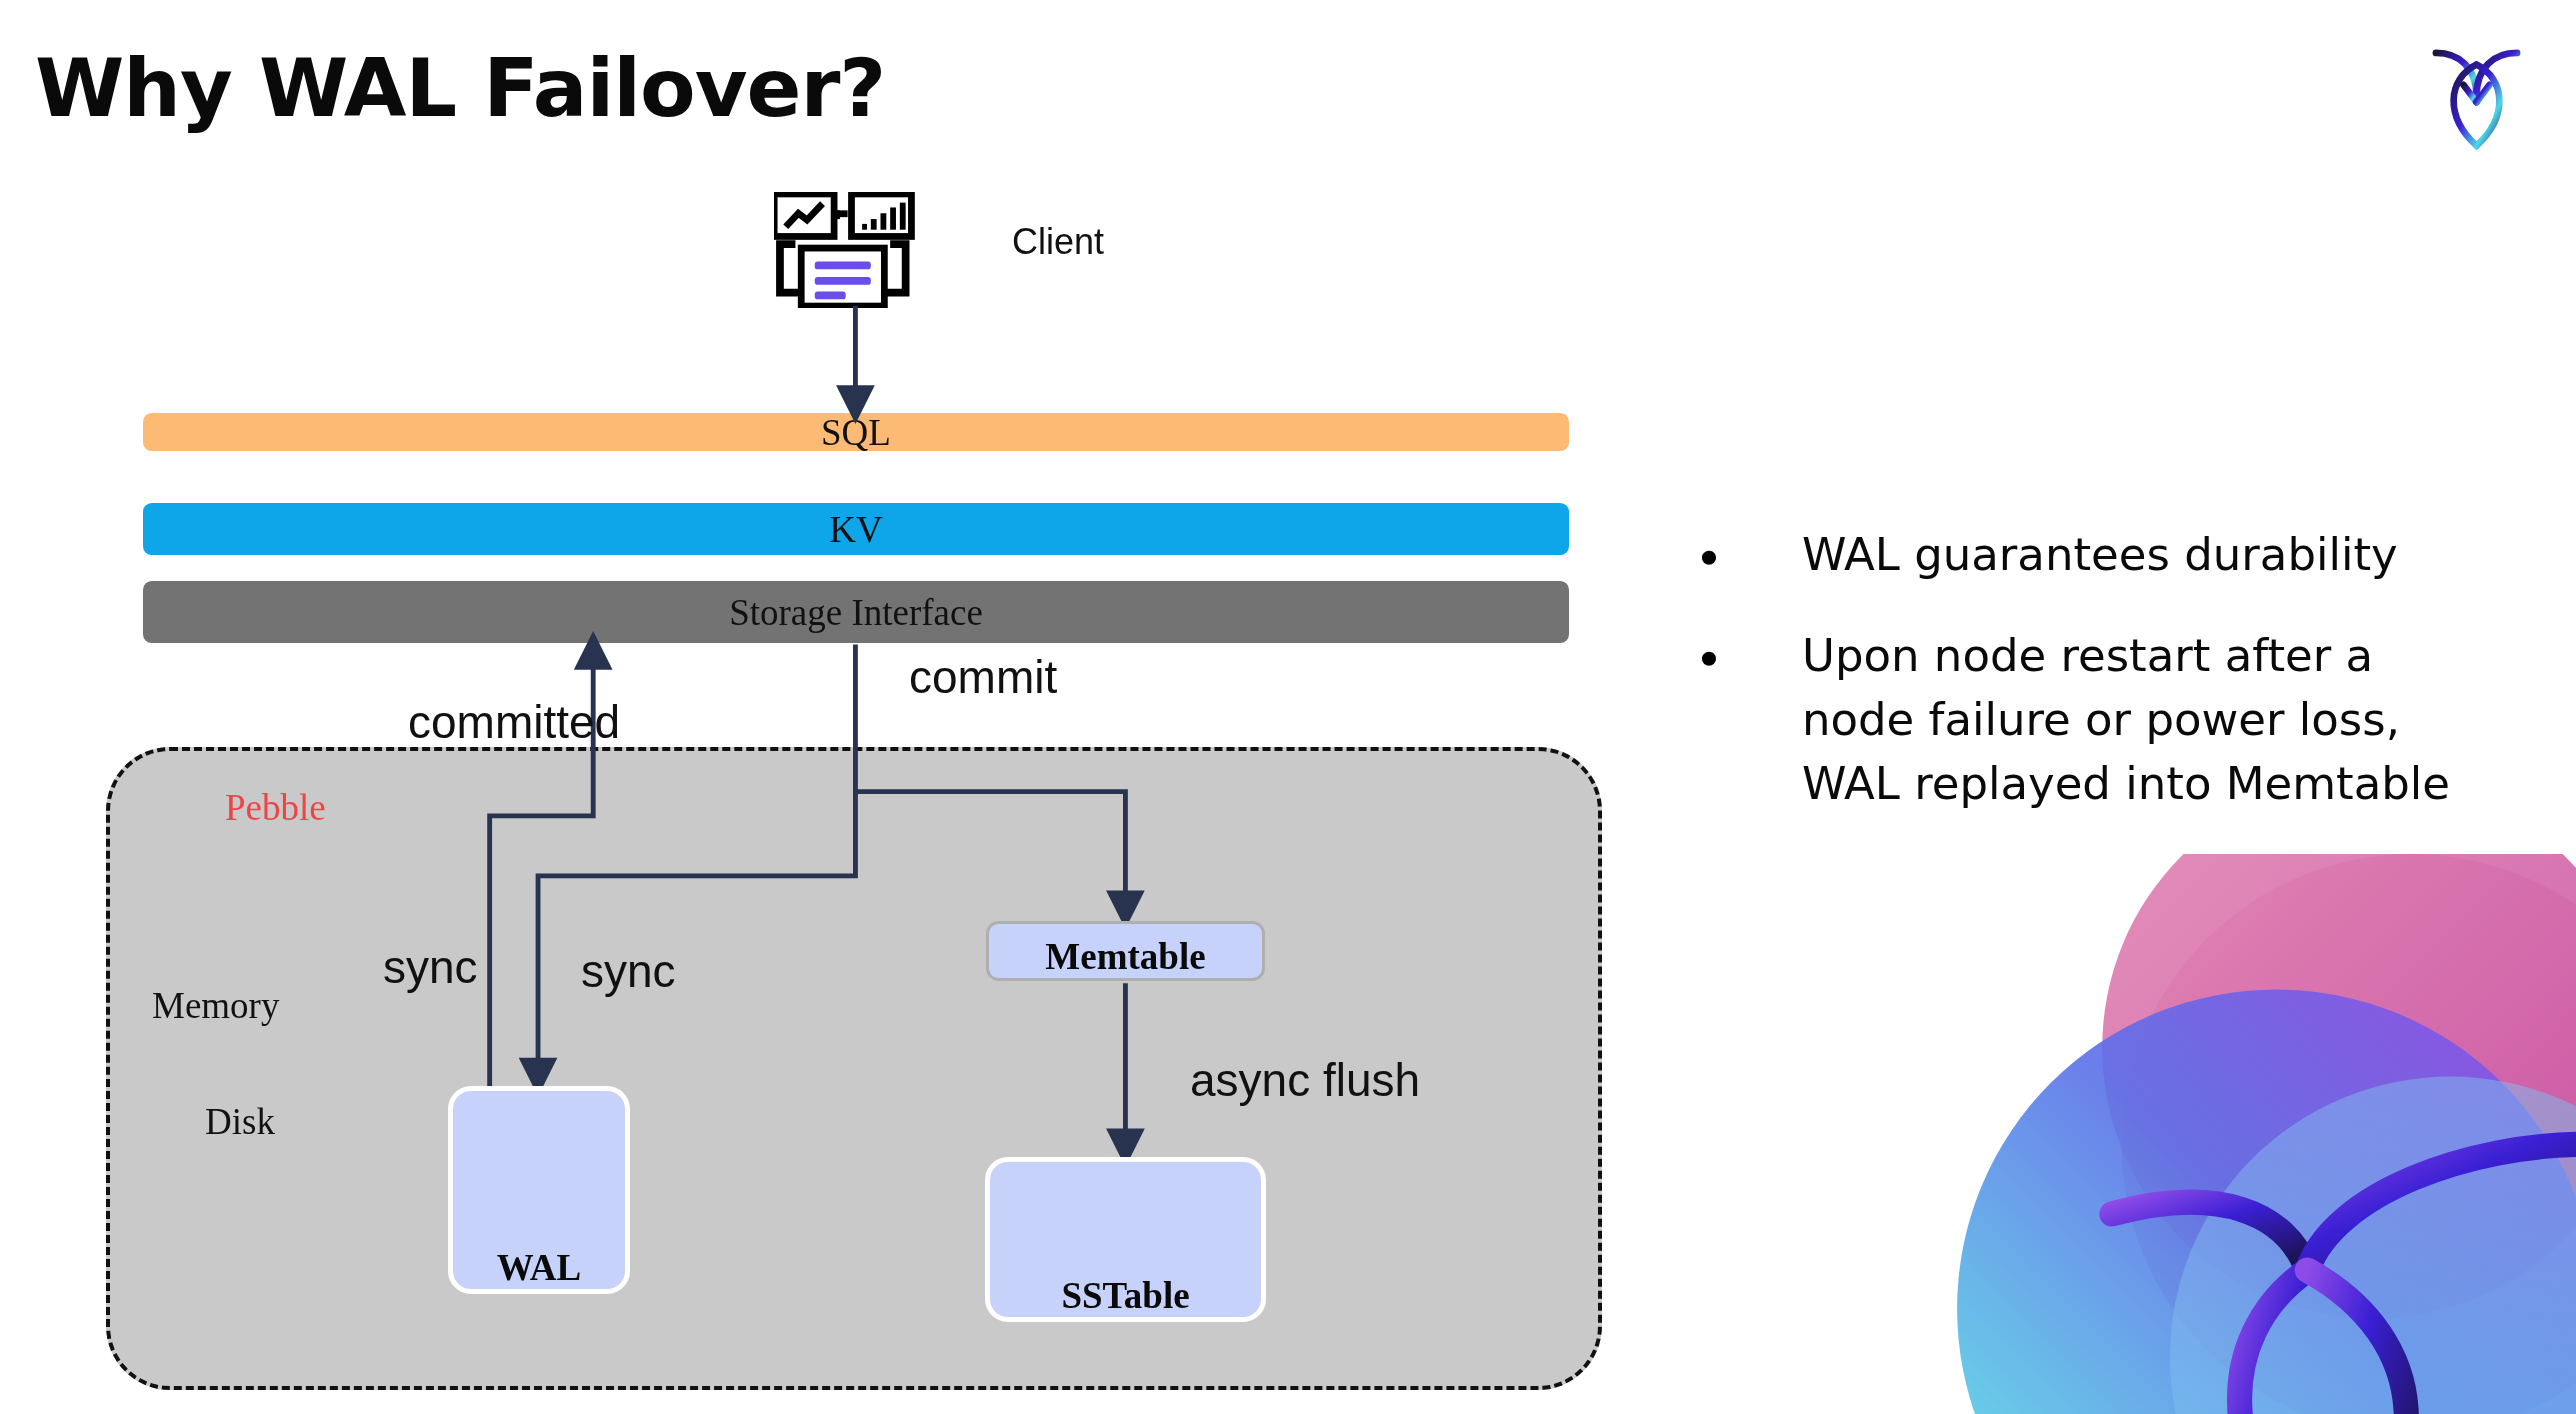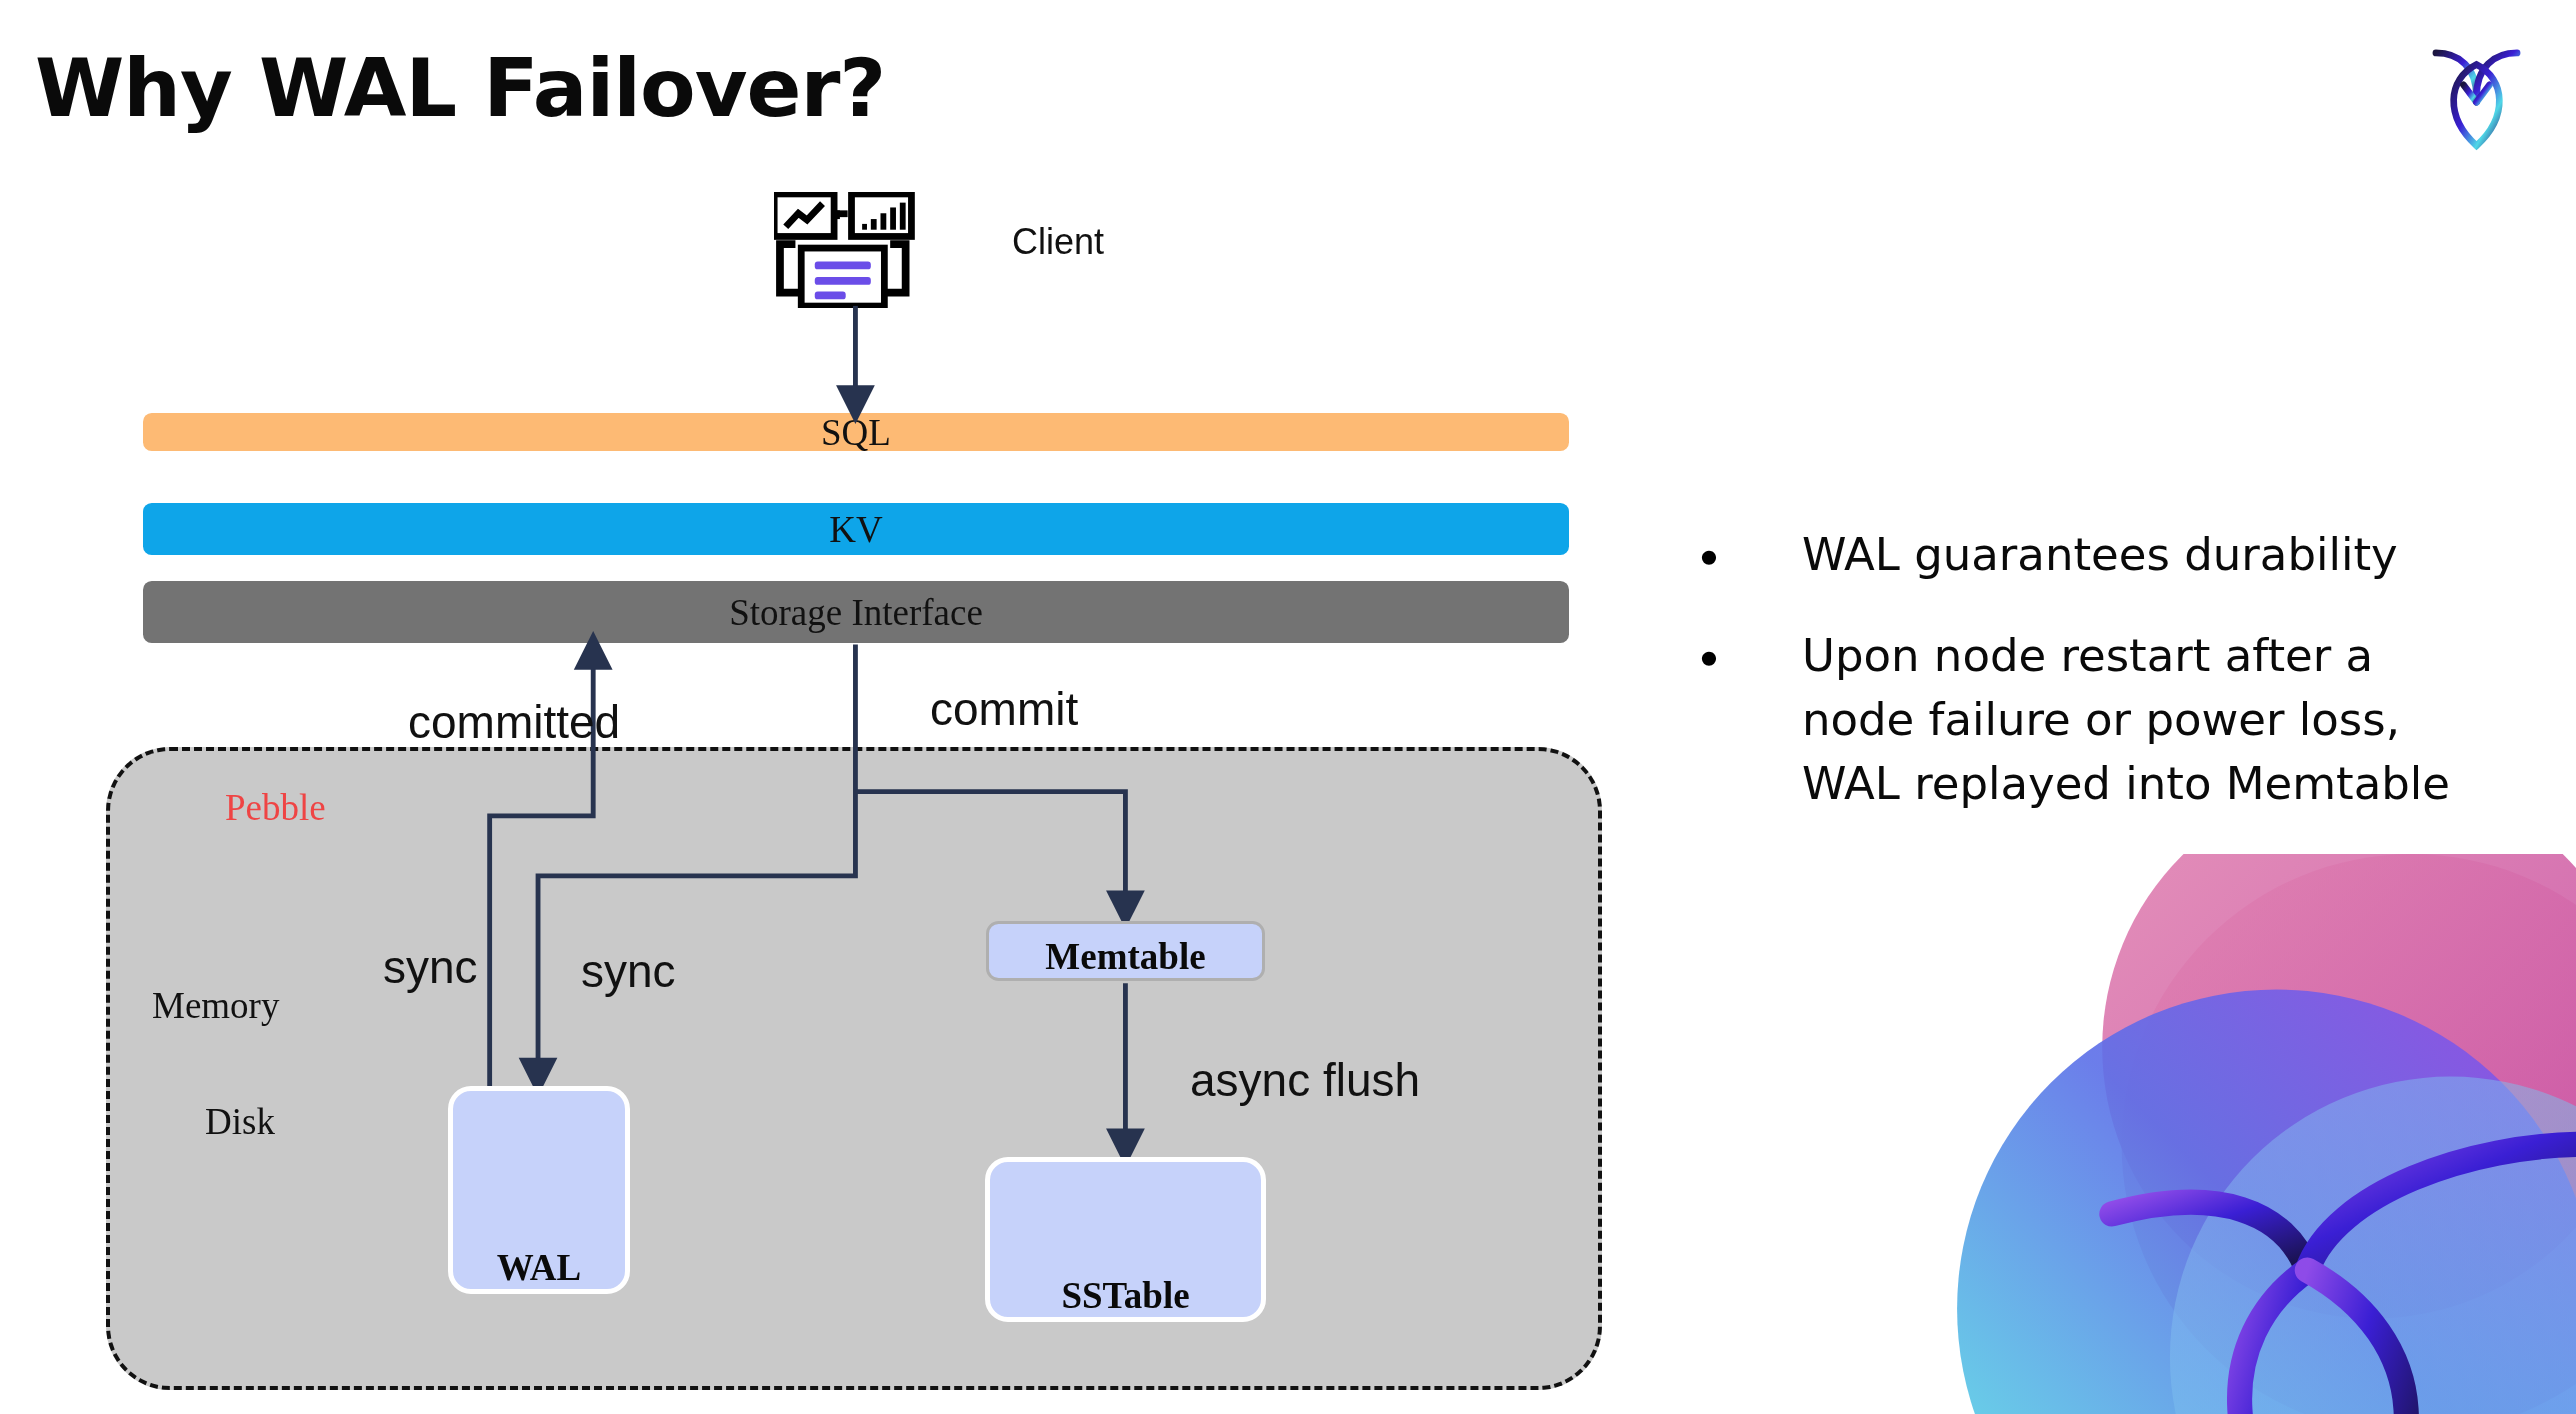--- a/index.html
+++ b/index.html
@@ -146,21 +146,21 @@
 
   
   .edge-label {
     position: absolute;
     font-family: "Liberation Sans", sans-serif;
     font-size: 46px;
     color: #111;
     white-space: nowrap;
   }
   #lbl-committed   { left: 408px;  top: 695px; }
-  #lbl-commit      { left: 909px;  top: 682px; margin-left: 21px; }
+  #lbl-commit      { left: 909px;  top: 650px; }
   #lbl-sync-left   { left: 383px;  top: 940px; }
   #lbl-sync-right  { left: 581px;  top: 944px; }
   #lbl-async-flush { left: 1190px; top: 1053px; }
 
   
   #edges-layer {
     position: absolute;
     left: 0; top: 0;
     width: 2576px; height: 1415px;
     pointer-events: none;

